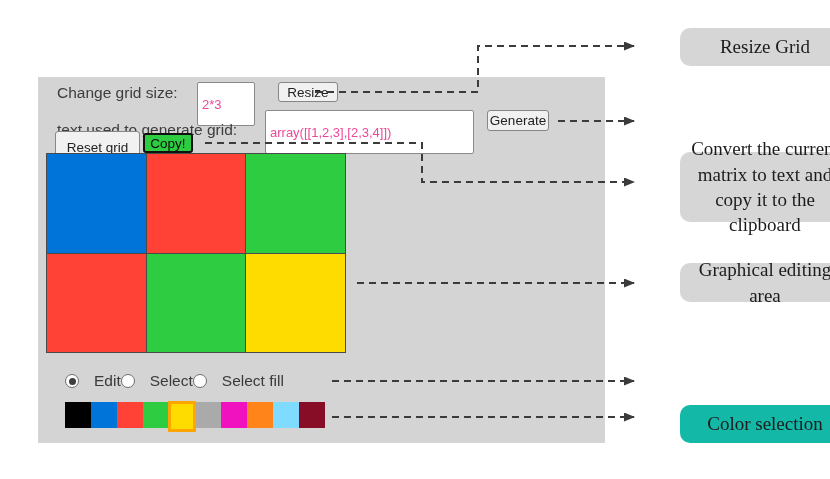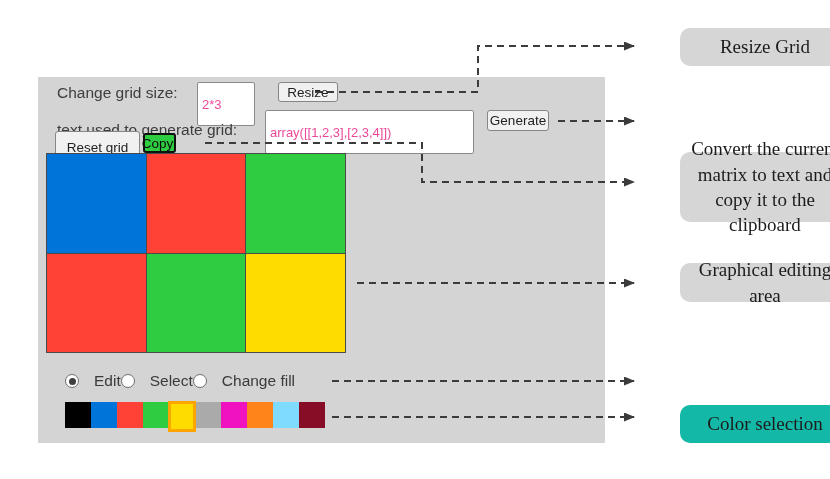--- a/index.html
+++ b/index.html
@@ -62,21 +62,21 @@
 
     <div class="ctl-label" style="left:19px;top:7px;">Change grid size:</div>
     <input class="txt-input" style="left: 159px; top: 5px; width: 48px;" value="2*3">
     <button class="btn" style="left:240px;top:5px;width:60px;height:20px;">Resize</button>
 
     <div class="ctl-label" style="left:19px;top:44px;">text used to generate grid:</div>
     <input class="txt-input" style="left: 227px; top: 33px; width: 199px;" value="array([[1,2,3],[2,3,4]])">
     <button class="btn" style="left:449px;top:33px;width:62px;height:21px;">Generate</button>
 
     <button class="btn" style="left:17px;top:54px;width:85px;height:32px;">Reset grid</button>
-    <button class="btn btn-copy" style="left: 105px; top: 56px; width: 33px; height: 20px; background: rgb(46, 204, 64);">Copy!</button>
+    <button class="btn btn-copy" style="left: 105px; top: 56px; width: 50px; height: 20px; background: rgb(46, 204, 64);">Copy!</button>
 
     <div class="egrid">
         <div class="cell" style="background: rgb(0, 116, 217);"></div>
         <div class="cell" style="background: rgb(255, 65, 54);"></div>
         <div class="cell" style="background: rgb(46, 204, 64);"></div>
         <div class="cell" style="background: rgb(255, 65, 54);"></div>
         <div class="cell" style="background: rgb(46, 204, 64);"></div>
         <div class="cell" style="background: rgb(255, 220, 0);"></div>
       </div>
 
@@ -86,21 +86,21 @@
             <span class="dot"></span>
           </span>
           <span class="mode-label">Edit</span>
         </label>
         <label class="mode">
           <span class="radio"></span>
           <span class="mode-label">Select</span>
         </label>
         <label class="mode">
           <span class="radio"></span>
-          <span class="mode-label">Change fill</span>
+          <span class="mode-label">Select fill</span>
         </label>
       </div>
 
     <div class="palette">
         <div class="swatch" style="background: rgb(0, 0, 0);"></div>
         <div class="swatch" style="background: rgb(0, 116, 217);"></div>
         <div class="swatch" style="background: rgb(255, 65, 54);"></div>
         <div class="swatch" style="background: rgb(46, 204, 64);"></div>
         <div class="swatch selected" style="background: rgb(255, 220, 0); border-color: rgb(255, 165, 0);"></div>
         <div class="swatch" style="background: rgb(170, 170, 170);"></div>

